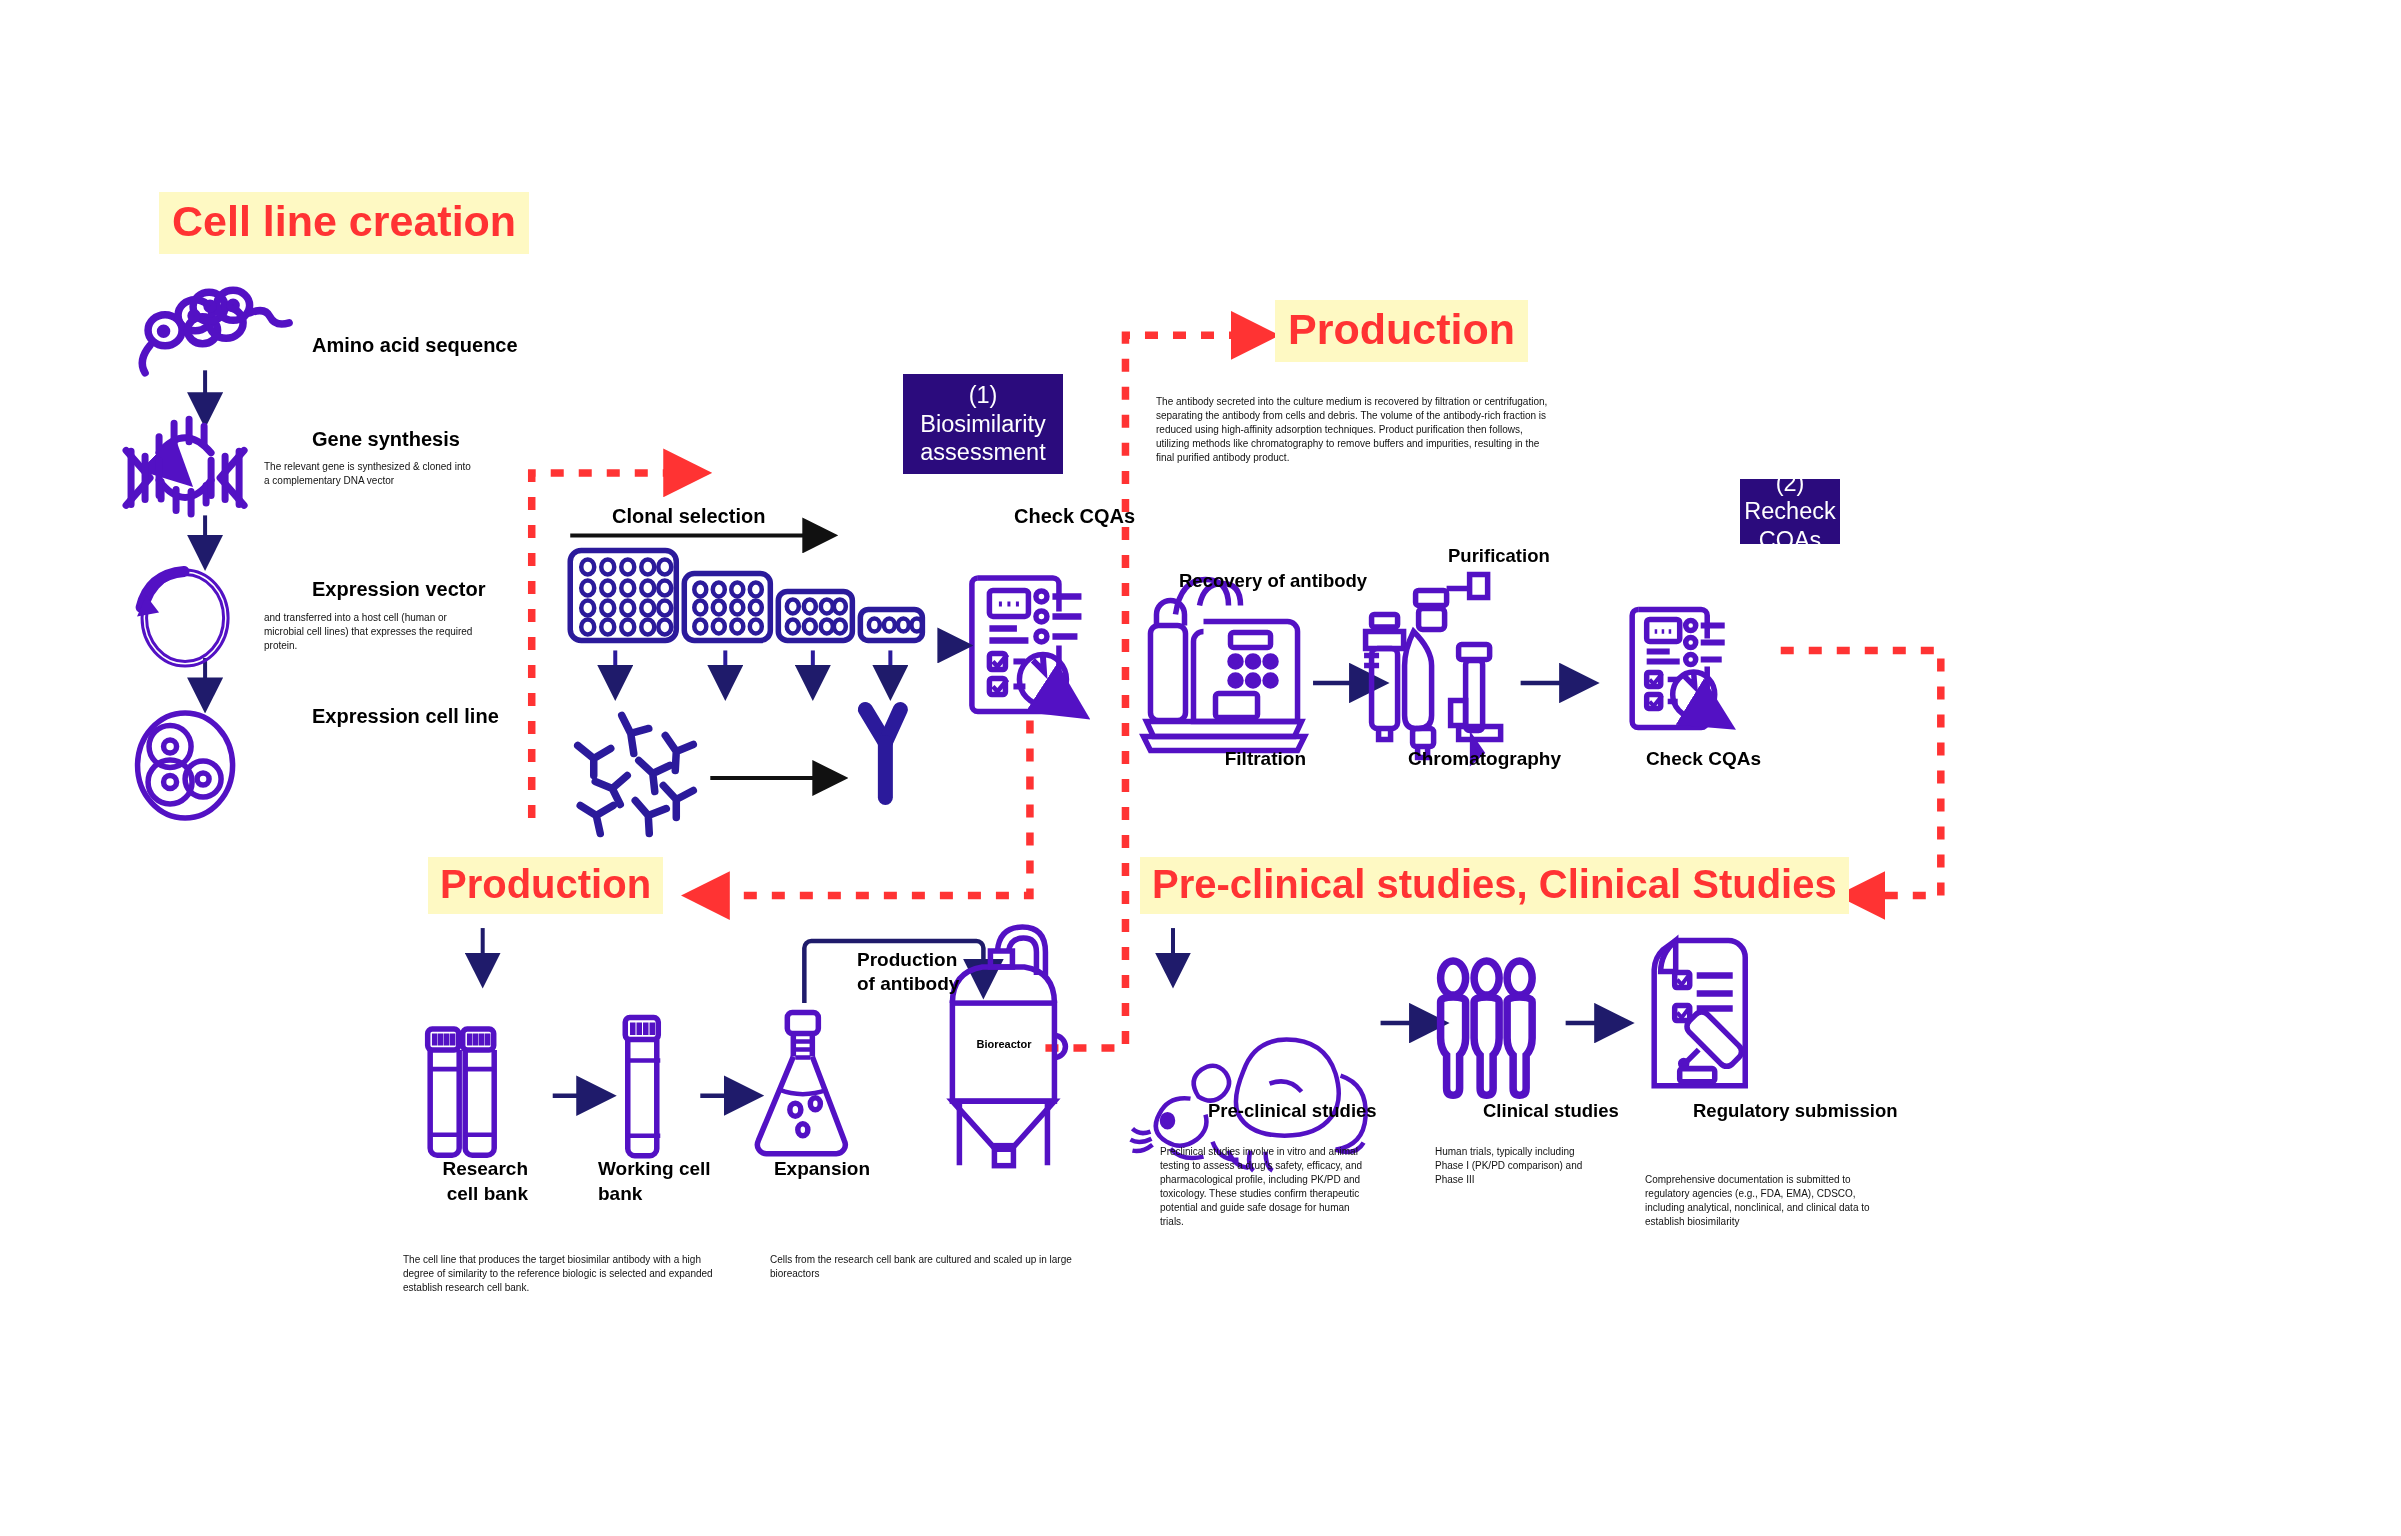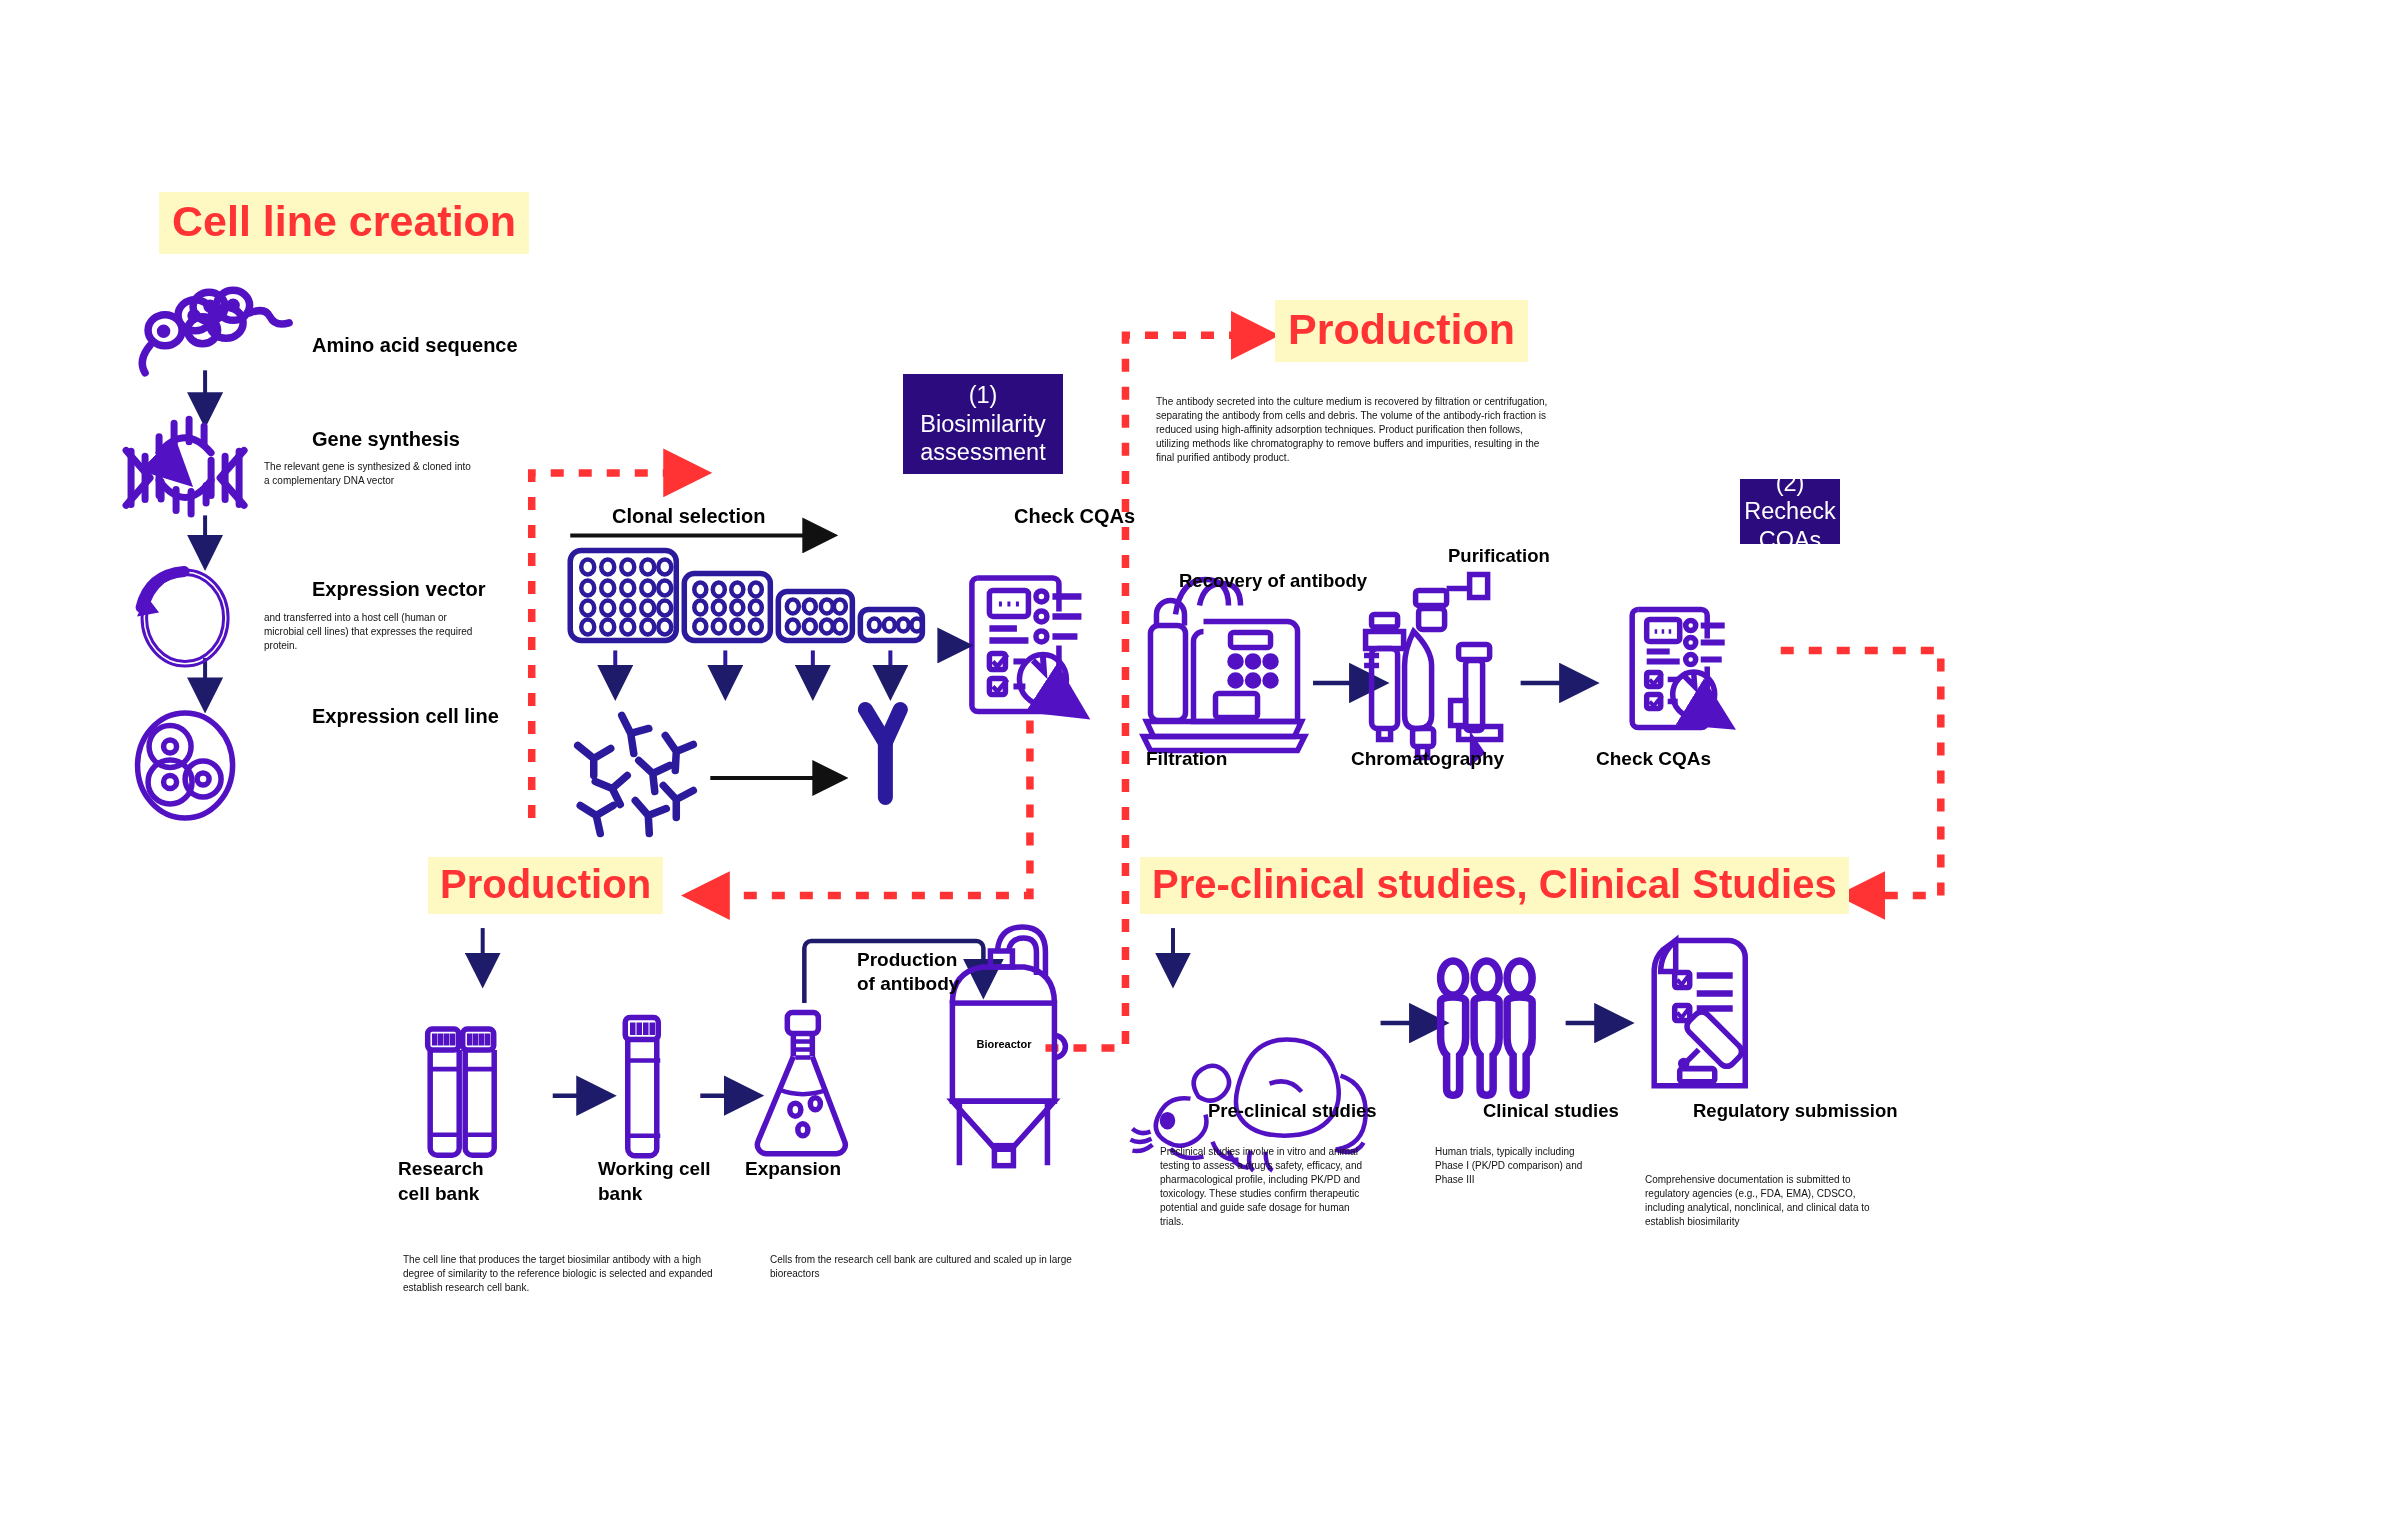--- a/index.html
+++ b/index.html
@@ -17,21 +17,21 @@
 
   
   .darkbox{background:#2b0b7d;color:#ffffff;text-align:center;
            display:flex;flex-direction:column;align-items:center;
            justify-content:center;line-height:1.22;font-size:23.5px;}
 
   
   .h-bold{font-weight:bold;font-size:20px;line-height:1.15;color:#000;margin-left:48px;}
   .h-bold.sm{font-size:18.5px;}
   .body-txt{font-size:10px;line-height:1.40;color:#111;}
-  .cap{font-weight:bold;font-size:19px;line-height:1.22;color:#000;text-align:left;}
+  .cap{font-weight:bold;font-size:19px;line-height:1.22;color:#000;text-align:right;}
   .cap.left{text-align:left;}
 
   
   .svglayer{position:absolute;left:0;top:0;width:2401px;height:1537px;
             pointer-events:none;}
 </style>
 </head>
 <body>
 
 <div class="stage">

